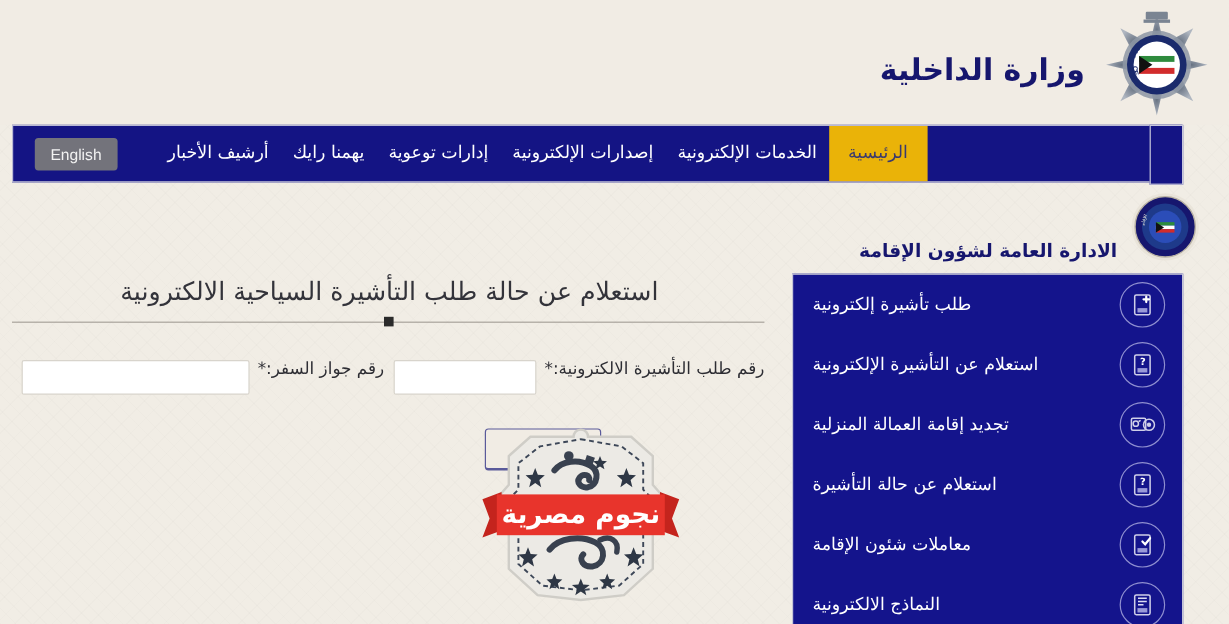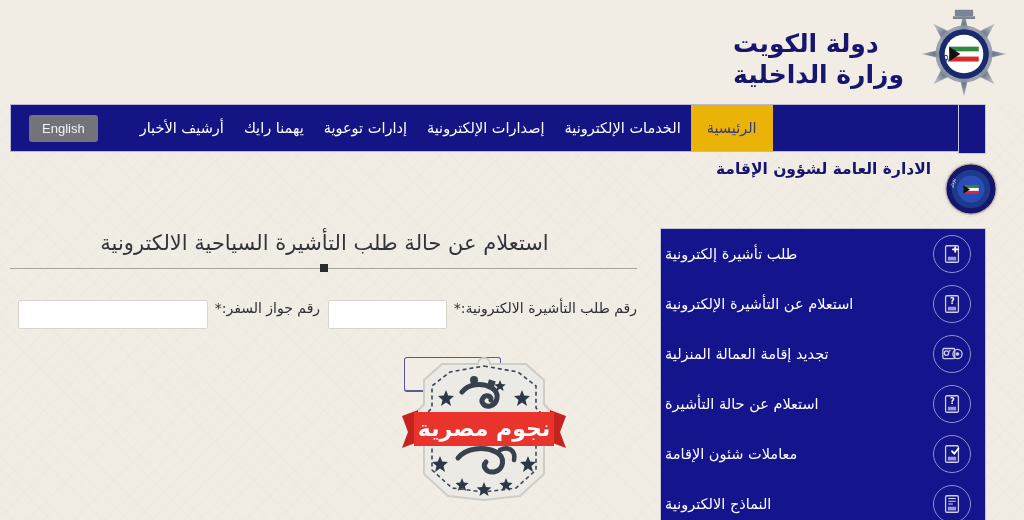--- a/index.html
+++ b/index.html
@@ -146,21 +146,21 @@
     width: 1024px;
     height: 70px;
     z-index: 2;
   }
   .dept-inner {
     position: absolute;
     right: 24px;
     top: 5px;
     display: flex;
     flex-direction: row;
-    align-items: flex-start;
+    align-items: flex-end;
     gap: 11px;
   }
   .dept-seal {
     width: 58px;
     height: 58px;
     position: relative;
     flex: 0 0 auto;
   }
   .dept-title {
     color: #16166e;
@@ -205,21 +205,21 @@
     flex: 0 0 auto;
     position: relative;
   }
 
   .side-label {
     color: #ffffff;
     font-size: 14.5px;
     white-space: nowrap;
     flex: 1 1 auto;
     text-align: left;
-    padding-left: 4px;
+    padding-left: 16px;
   }
 
   
   .main {
     position: absolute;
     top: 228px;
     left: 0;
     width: 655px;
     height: 292px;
     z-index: 2;
@@ -366,21 +366,20 @@
         <path id="arcBot" d="M 28 52 A 22 22 0 0 0 72 52" fill="none"></path>
         <text font-size="6.2" fill="#1a2a6c" font-family="DejaVu Sans">
           <textPath href="#arcTop" startOffset="26%">وزارة الداخلية</textPath>
         </text>
         <text font-size="6.6" fill="#1a2a6c" font-weight="bold" font-family="Liberation Sans">
           <textPath href="#arcBot" startOffset="12%">KUWAIT POLICE</textPath>
         </text>
       </svg>
     </div>
     <div class="header-titles">
-      <div class="line">دولة الكويت</div>
       <div class="line">وزارة الداخلية</div>
     </div>
   </div>
 </div>
 
 <div class="navbar">
   <div class="nav-items" id="nav-items">
       <div class="nav-item active">الرئيسية</div>
       <div class="nav-item">الخدمات الإلكترونية</div>
       <div class="nav-item">إصدارات الإلكترونية</div>

